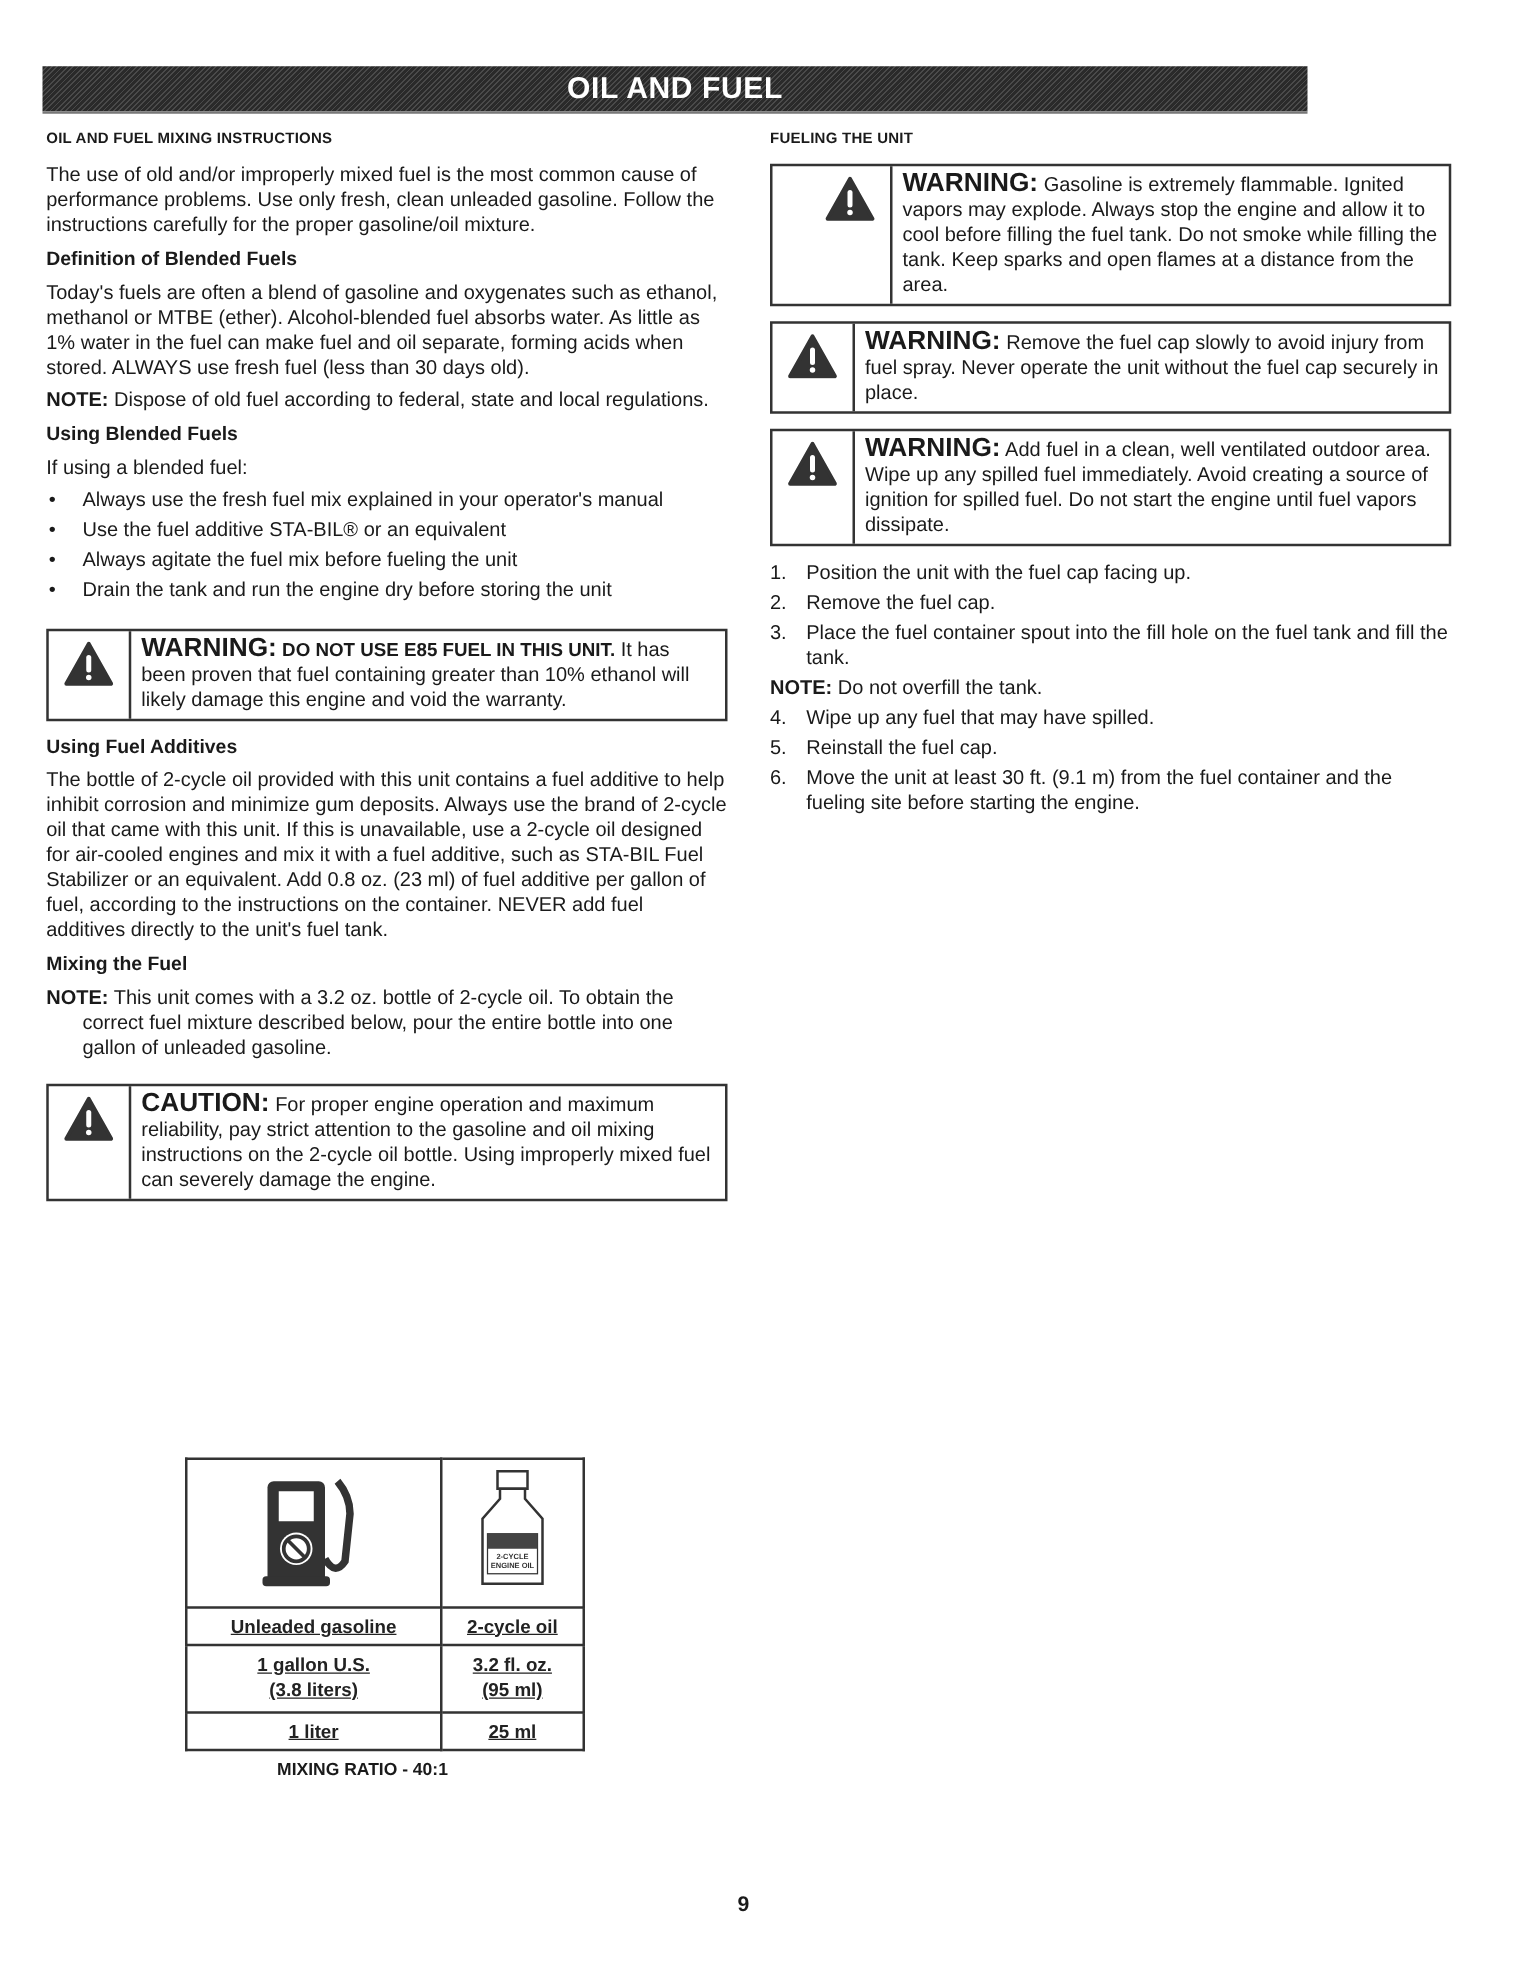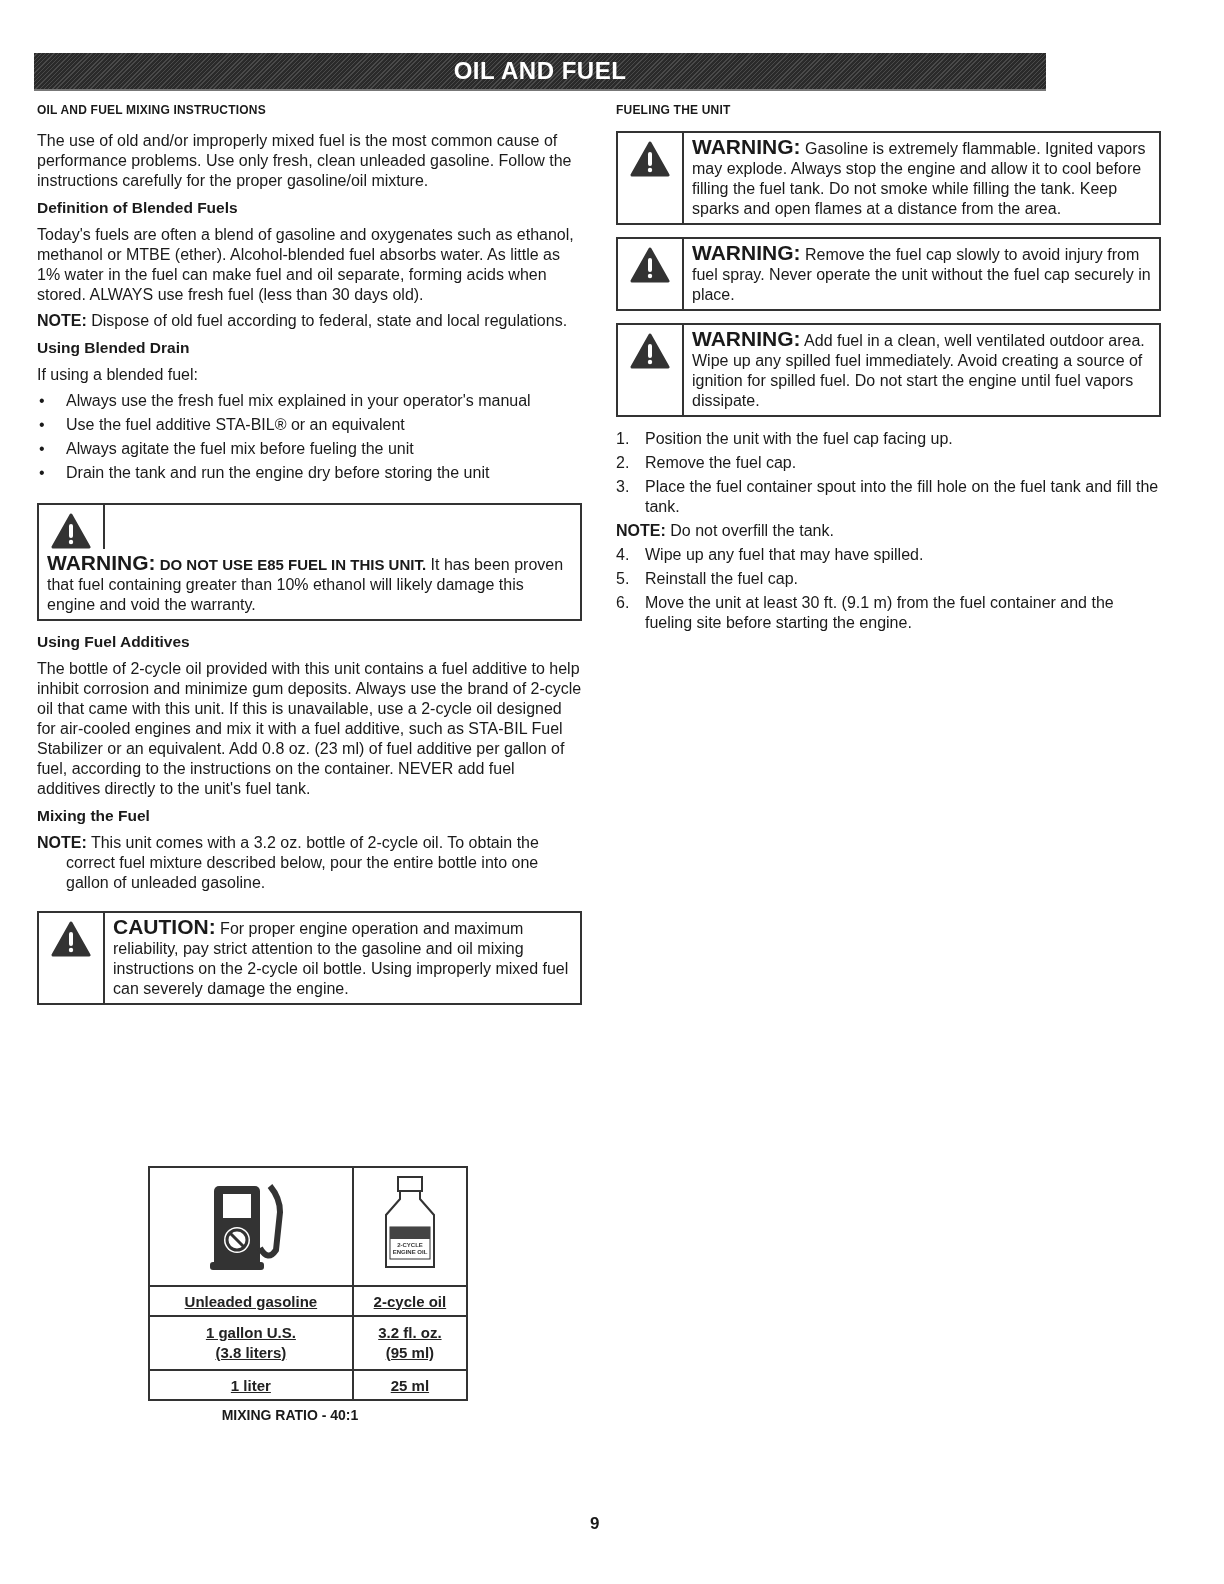--- a/index.html
+++ b/index.html
@@ -45,30 +45,30 @@
 </div>
 
 <div class="col col-left">
   <h2>OIL AND FUEL MIXING INSTRUCTIONS</h2>
   <p>The use of old and/or improperly mixed fuel is the most common cause of performance problems. Use only fresh, clean unleaded gasoline. Follow the instructions carefully for the proper gasoline/oil mixture.</p>
 
   <h3>Definition of Blended Fuels</h3>
   <p>Today's fuels are often a blend of gasoline and oxygenates such as ethanol, methanol or MTBE (ether). Alcohol-blended fuel absorbs water. As little as 1% water in the fuel can make fuel and oil separate, forming acids when stored. ALWAYS use fresh fuel (less than 30 days old).</p>
   <p class="note"><b>NOTE:</b><span> Dispose of old fuel according to federal, state and local regulations.</span></p>
 
-  <h3>Using Blended Drain</h3>
+  <h3>Using Blended Fuels</h3>
   <p>If using a blended fuel:</p>
   <ul>
     <li><span class="bullet">•</span><span>Always use the fresh fuel mix explained in your operator's manual</span></li>
     <li><span class="bullet">•</span><span>Use the fuel additive STA-BIL® or an equivalent</span></li>
     <li><span class="bullet">•</span><span>Always agitate the fuel mix before fueling the unit</span></li>
     <li><span class="bullet">•</span><span>Drain the tank and run the engine dry before storing the unit</span></li>
   </ul>
 
-  <div class="alert" style="margin-top:20px;flex-direction:column;">
+  <div class="alert" style="margin-top:20px;">
     <div class="icon-cell">
       <svg width="40" height="36" viewBox="0 0 40 36">
           <path d="M20 2 L38 34 L2 34 Z" fill="#333" stroke="#333" stroke-linejoin="round" stroke-width="3"></path>
           <rect x="18" y="11" width="4" height="14" rx="2" fill="#fff"></rect>
           <circle cx="20" cy="29" r="2.2" fill="#fff"></circle>
         </svg>
     </div>
     <div class="text-cell">
       <span class="lead">WARNING:</span><span class="caps"> DO NOT USE E85 FUEL IN THIS UNIT.</span><span> It has been proven that fuel containing greater than 10% ethanol will likely damage this engine and void the warranty.</span>
     </div>
@@ -138,21 +138,21 @@
     <td>1 liter</td>
     <td>25 ml</td>
   </tr>
 </tbody>
   </table>
 <div class="caption">MIXING RATIO - 40:1</div>
 
 <div class="col col-right">
   <h2>FUELING THE UNIT</h2>
 
-  <div class="alert" style="margin-top:0;">
+  <div class="alert" style="margin-top:0;padding-left:30px;">
     <div class="icon-cell">
       <svg width="40" height="36" viewBox="0 0 40 36">
           <path d="M20 2 L38 34 L2 34 Z" fill="#333" stroke="#333" stroke-linejoin="round" stroke-width="3"></path>
           <rect x="18" y="11" width="4" height="14" rx="2" fill="#fff"></rect>
           <circle cx="20" cy="29" r="2.2" fill="#fff"></circle>
         </svg>
     </div>
     <div class="text-cell"><span class="lead">WARNING:</span><span> Gasoline is extremely flammable. Ignited vapors may explode. Always stop the engine and allow it to cool before filling the fuel tank. Do not smoke while filling the tank. Keep sparks and open flames at a distance from the area.</span></div>
   </div>
 

